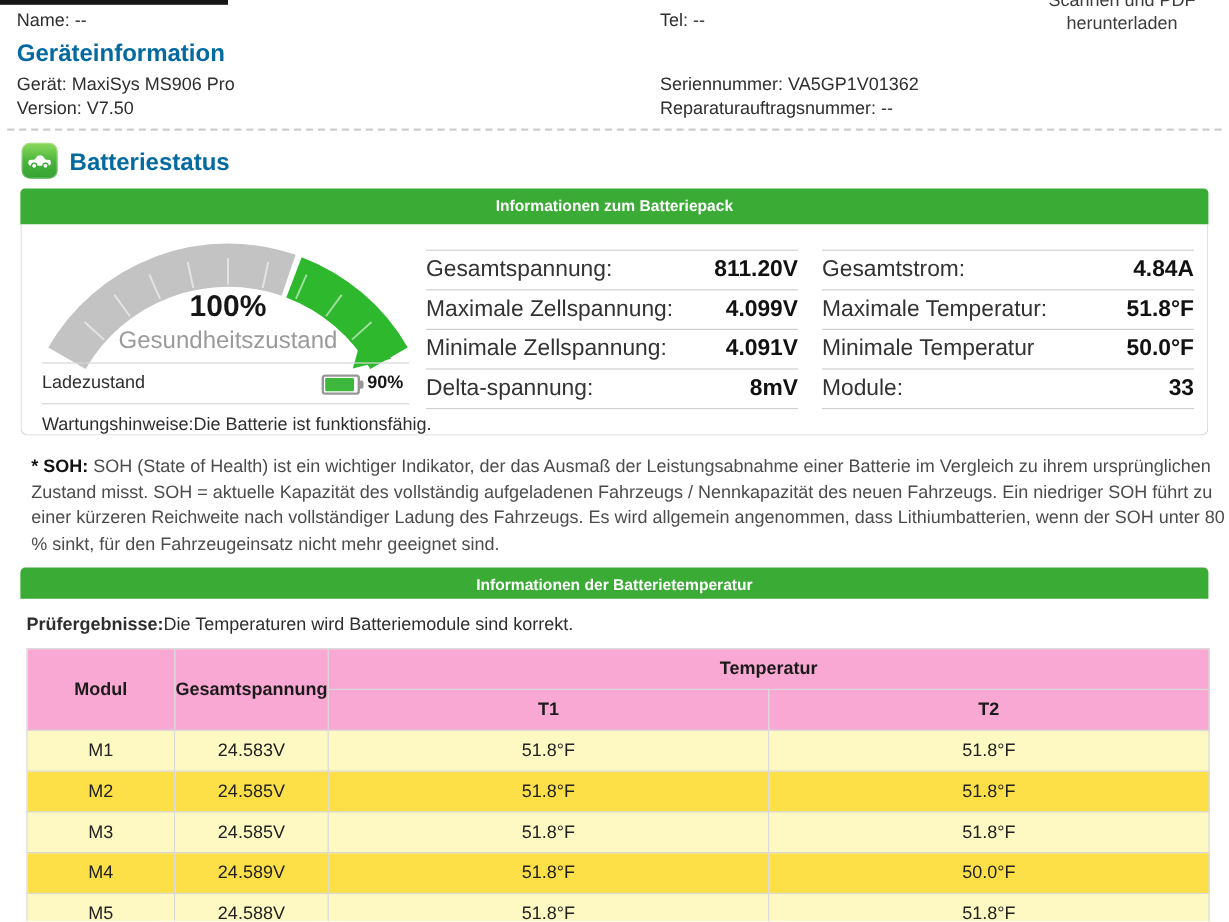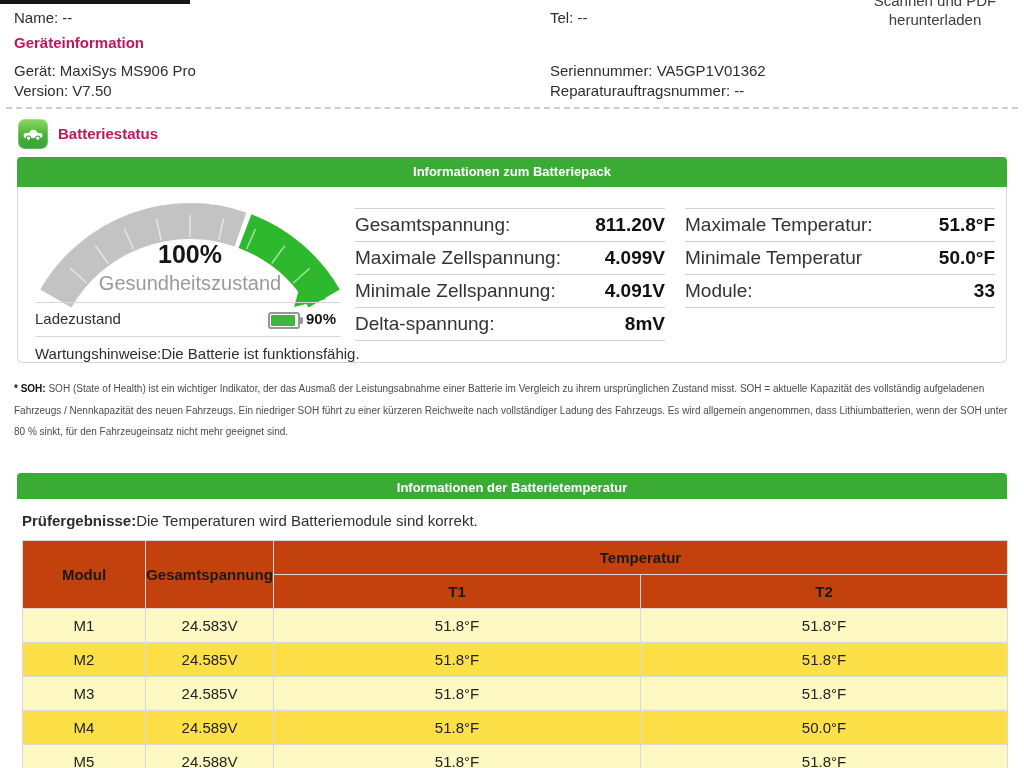--- a/index.html
+++ b/index.html
@@ -4,47 +4,47 @@
 <style>
   html,body{margin:0;padding:0;background:#fff;}
   #page{position:relative;width:1024px;height:768px;overflow:hidden;background:#fff;
         font-family:"Liberation Sans","DejaVu Sans",sans-serif;color:#2b2b2b;}
   .abs{position:absolute;white-space:nowrap;}
   .t15{font-size:15px;color:#2e2e2e;}
   .bold{font-weight:700;color:#161616;}
   .topbar{position:absolute;left:0;top:0;width:190px;height:4px;background:#161616;}
   .scan{position:absolute;left:835px;top:-9px;width:200px;text-align:center;
         font-size:15px;line-height:19px;color:#3c3c3c;cursor:pointer;}
-  .h1{font-size:15px;font-weight:700;color:#be185d;}
+  .h1{font-size:20px;font-weight:700;color:#0369a1;}
   .dashed{position:absolute;left:6px;top:107px;width:1012px;border-top:2px dashed #cdcdcd;}
   .sec-icon{position:absolute;left:18px;top:119px;width:30px;height:30px;border-radius:7px;
         background:linear-gradient(180deg,#8bd95c 0%,#47b33a 55%,#35a233 100%);
         box-shadow:inset 0 0 0 1px rgba(255,255,255,.25);display:flex;align-items:center;justify-content:center;}
   .card-hdr{position:absolute;left:17px;width:990px;background:#3aab35;color:#fff;
         font-size:13px;font-weight:700;text-align:center;border-radius:4px 4px 0 0;}
   .hdr1{top:157px;height:30px;line-height:30px;}
   .hdr2{top:473px;height:26px;line-height:30px;}
   .card-body{position:absolute;left:17px;top:187px;width:988px;height:175px;background:#fff;
         border:1px solid #d7d7d7;border-top:none;border-radius:0 0 6px 6px;}
   .gline{position:absolute;left:35px;width:306px;height:1px;background:#d8d8d8;}
   .mcol{position:absolute;top:208px;width:310px;border-top:1px solid #d0d0d0;}
   .mrow{height:32px;display:flex;justify-content:space-between;align-items:center;
         border-bottom:1px solid #d0d0d0;font-size:19px;}
   .mlabel{color:#333;}
   .mvalue{font-weight:700;color:#111;}
   .batt{position:absolute;left:268px;top:312px;width:28px;height:13px;border:2px solid #979797;border-radius:3px;}
   .batt-fill{position:absolute;left:1px;top:1px;bottom:1px;width:84%;background:#3db83d;border-radius:1px;}
   .batt-cap{position:absolute;right:-5px;top:3px;width:3px;height:7px;background:#979797;border-radius:0 2px 2px 0;}
-  .soh-note{position:absolute;left:14px;top:378px;width:998px;font-size:10px;line-height:21.5px;
+  .soh-note{position:absolute;left:26px;top:378px;width:998px;font-size:15px;line-height:21.5px;
         color:#4c4c4c;white-space:normal;}
   .soh-note b{color:#111;}
   table.temp{position:absolute;left:22px;top:540px;width:985px;border-collapse:collapse;
         font-size:15px;color:#222;table-layout:fixed;}
   table.temp th,table.temp td{border:1px solid #d9d9d9;text-align:center;padding:0;}
-  table.temp th{height:33px;font-weight:700;color:#1b1b1b;background:#c2410c;}
+  table.temp th{height:33px;font-weight:700;color:#1b1b1b;background:#f9a8d4;}
   table.temp td{height:33px;background:#fef9c3;}
   table.temp tr.stripe td{background:#fde047;}
   svg text{font-family:"Liberation Sans","DejaVu Sans",sans-serif;}
 </style>
 </head>
 <body>
 
 <div id="page">
 
   <div class="topbar"></div>
@@ -121,20 +121,24 @@
       <span class="mvalue">4.091V</span>
     </div>
     <div class="mrow">
       <span class="mlabel">Delta-spannung:</span>
       <span class="mvalue">8mV</span>
     </div>
   </div>
 
   <div class="mcol" style="left:685px">
     <div class="mrow">
+      <span class="mlabel">Gesamtstrom:</span>
+      <span class="mvalue">4.84A</span>
+    </div>
+    <div class="mrow">
       <span class="mlabel">Maximale Temperatur:</span>
       <span class="mvalue">51.8°F</span>
     </div>
     <div class="mrow">
       <span class="mlabel">Minimale Temperatur</span>
       <span class="mvalue">50.0°F</span>
     </div>
     <div class="mrow">
       <span class="mlabel">Module:</span>
       <span class="mvalue">33</span>

